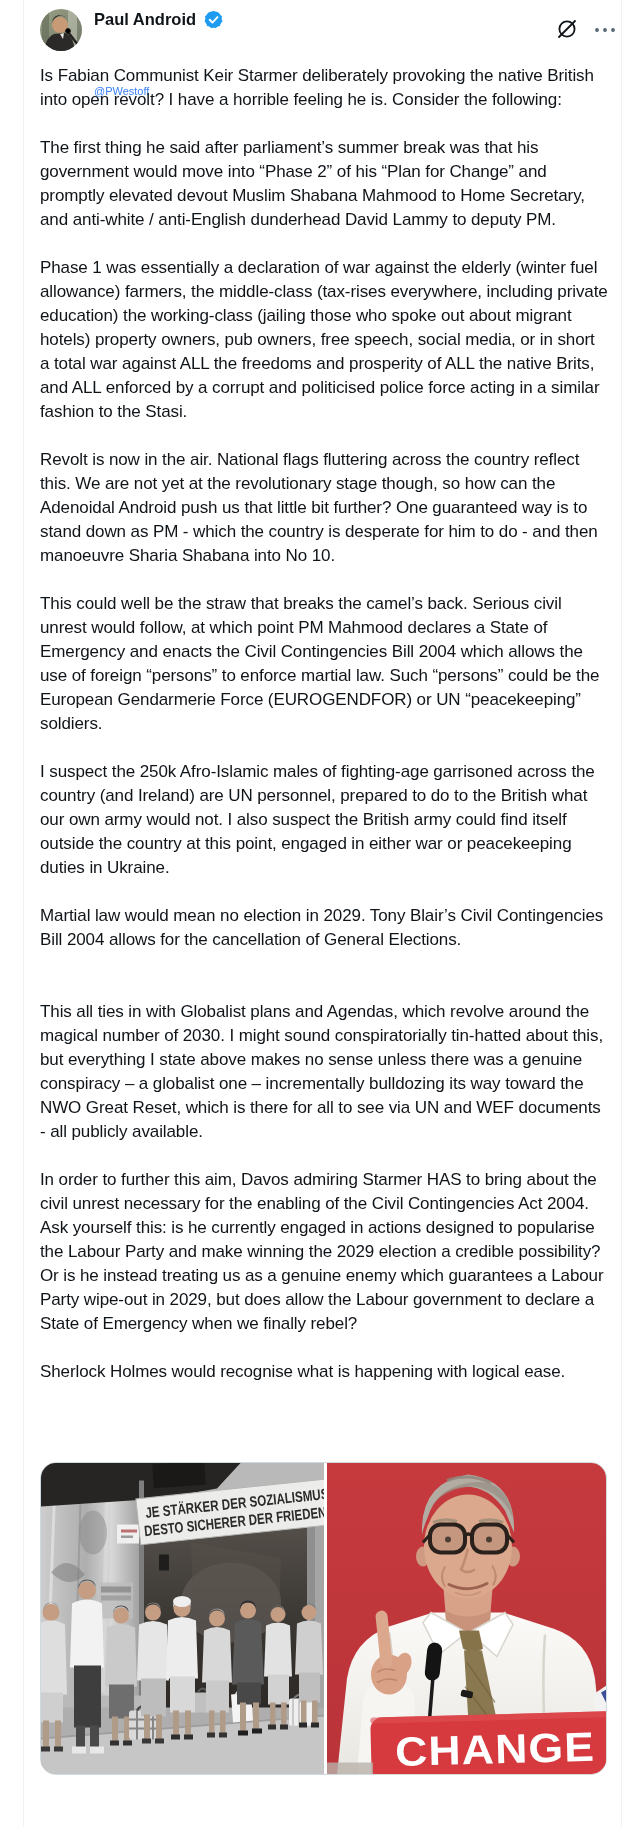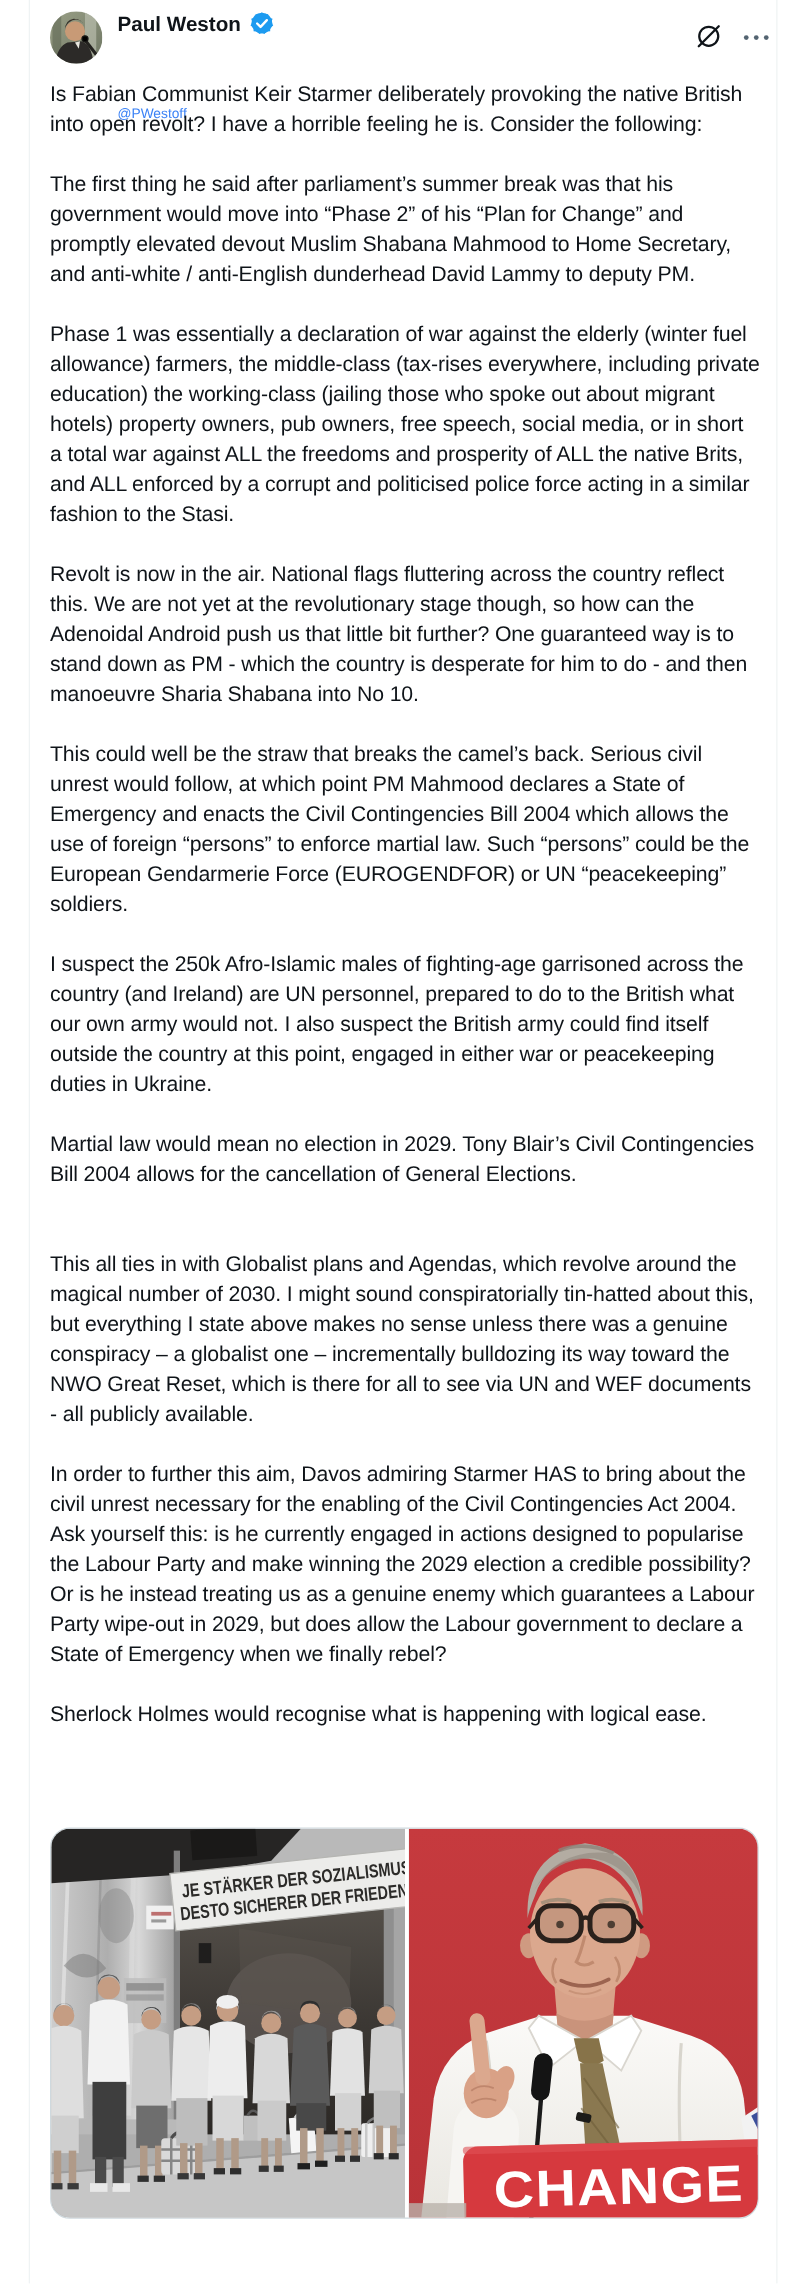--- a/index.html
+++ b/index.html
@@ -86,21 +86,21 @@
       <path d="M20,25 L24,24 L23,30 Z" fill="#e8e6df"></path>
       <circle cx="20" cy="16" r="8" fill="#c89a76"></circle>
       <path d="M12,15 Q12,7 19,6 Q26,6 27,12 L26,9 Q21,4 15,9 Q12,12 12,15 Z" fill="#35302a"></path>
       <line x1="38" y1="36" x2="28" y2="23" stroke="#23221f" stroke-width="2.5"></line>
       <circle cx="28" cy="22" r="2.4" fill="#17161４" fill-opacity="1" stroke="#171614"></circle>
     </svg>
   </div>
 
   <div class="names">
     <div>
-      <span class="display-name">Paul Weston</span>
+      <span class="display-name">Paul Android</span>
       <span class="verified">
         <svg width="19" height="19" viewBox="0 0 20 20">
           <circle cx="10" cy="10" r="8.8" fill="#1d9bf0"></circle>
           <path d="M10,0.8 L12.2,3 L15.2,2.4 L16,5.4 L19,6.4 L18,9.3 L19.6,12 L17,13.8 L17,16.9 L13.9,17 L12.2,19.2 L10,18 L7.8,19.2 L6.1,17 L3,16.9 L3,13.8 L0.4,12 L2,9.3 L1,6.4 L4,5.4 L4.8,2.4 L7.8,3 Z" fill="#1d9bf0"></path>
           <polyline points="6,10.3 8.9,13.2 14.2,7.5" fill="none" stroke="#ffffff" stroke-width="2" stroke-linecap="round" stroke-linejoin="round"></polyline>
         </svg>
       </span>
     </div>
     <div class="handle">@PWestoff</div>
   </div>

